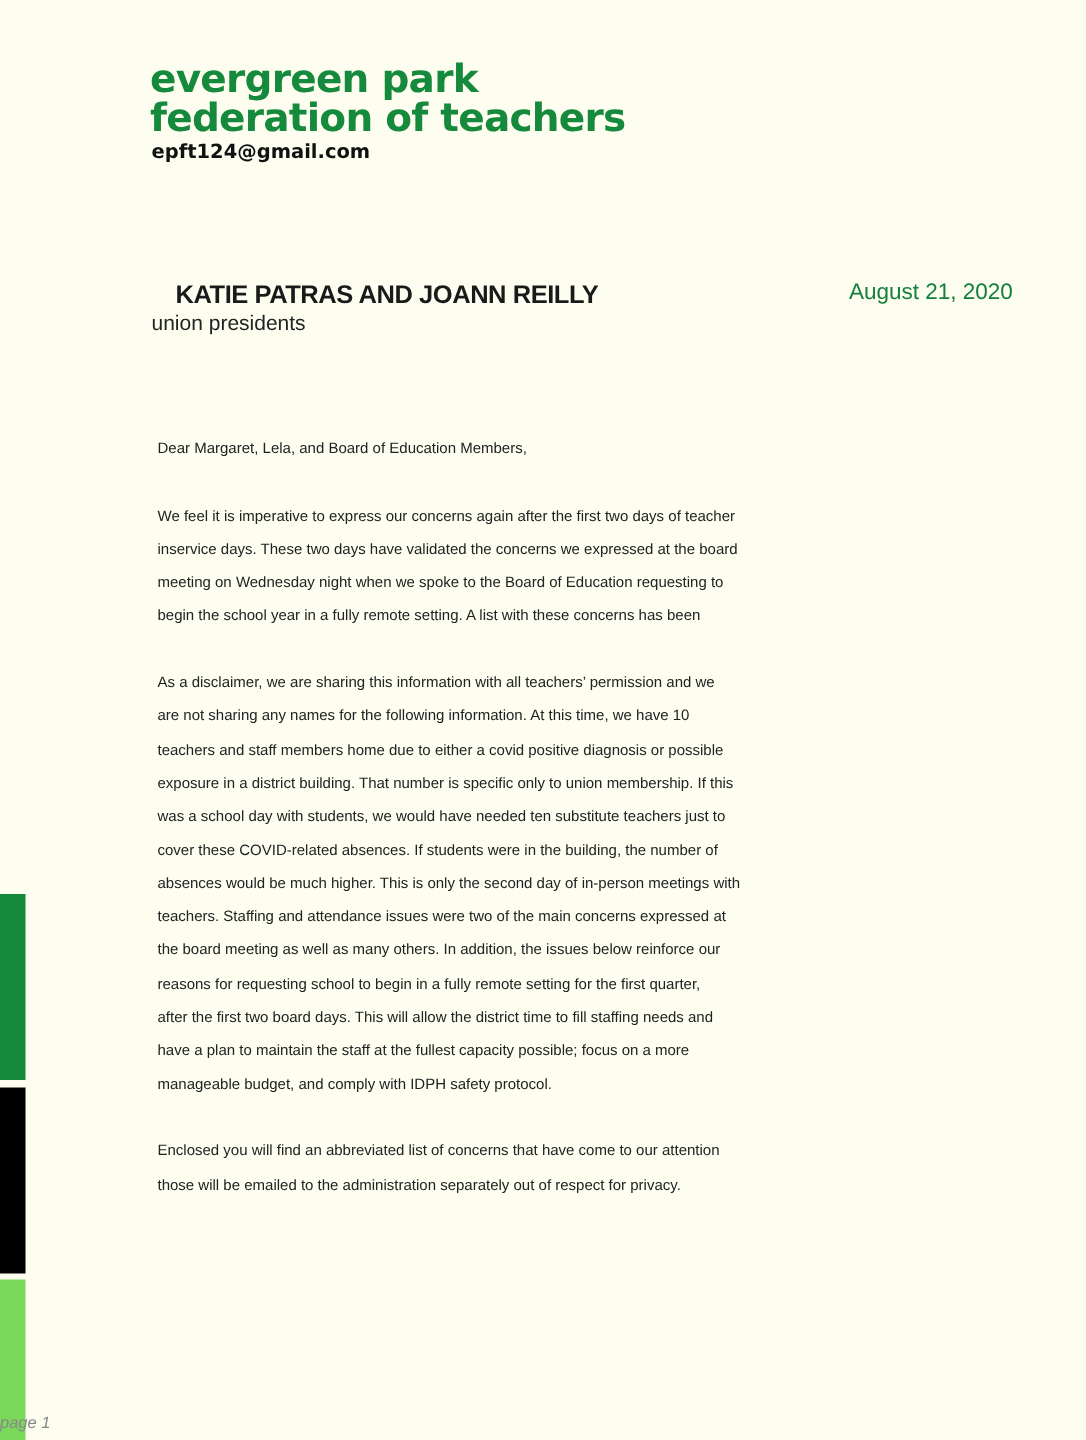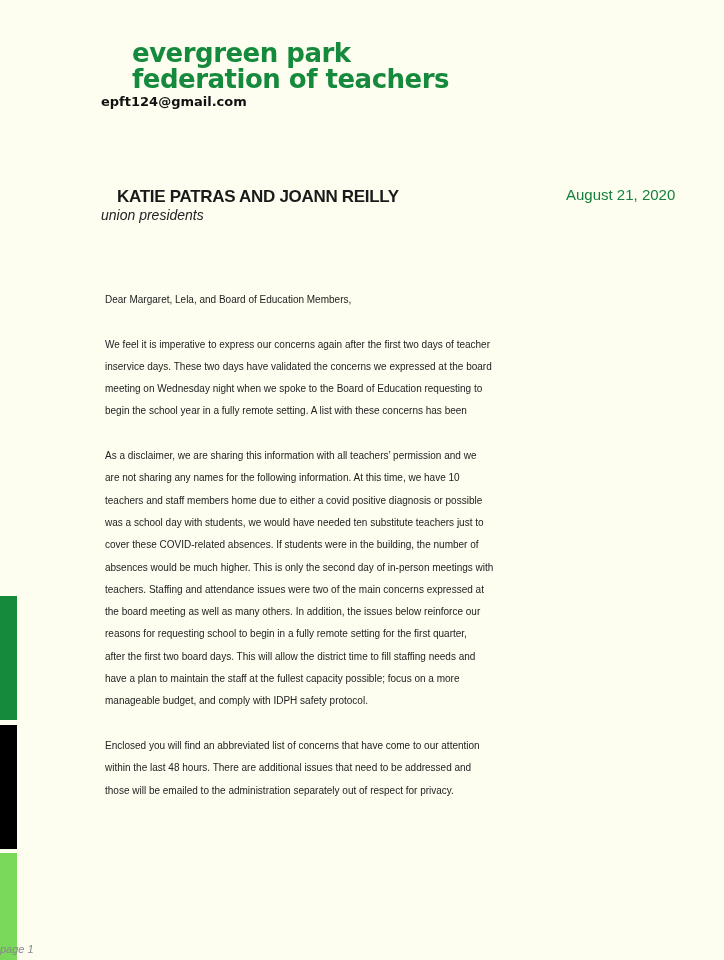--- a/index.html
+++ b/index.html
@@ -1,24 +1,24 @@
 <!DOCTYPE html>
 <html><head>
 <meta charset="utf-8">
 <style>
   html, body { margin:0; padding:0; }
   body { width:724px; height:960px; background:#fdfef0; position:relative; overflow:hidden;
          font-family:"Liberation Sans", sans-serif; color:#1e1e1e; }
   .org { position:absolute; left:100px; top:40px; color:#168a3c; font-family:"DejaVu Sans", sans-serif;
-         font-weight:bold; font-size:26px; line-height:26px; letter-spacing:-0.5px;margin-left:32px; }
+         font-weight:bold; font-size:26px; line-height:26px; letter-spacing:-0.5px; }
   .org div { white-space:nowrap; }
   .email { position:absolute; left:101px; top:94px; font-family:"DejaVu Sans", sans-serif; font-weight:bold;
            font-size:13px; color:#111; }
   .names { position:absolute; left:117px; top:187px; font-size:17px; font-weight:bold; color:#1a1a1a; letter-spacing:-0.3px; }
-  .role { position:absolute; left:101px; top:207px; font-size:14px; color:#222;font-style:italic; }
+  .role { position:absolute; left:101px; top:207px; font-size:14px; color:#222; }
   .date { position:absolute; left:566px; top:186px; font-size:15px; color:#15803d; }
   .body { position:absolute; left:105px; top:289px; width:600px; font-size:10px; line-height:22.3px; color:#222; }
   .body p { margin:0 0 22.3px 0; }
   .line { display:block; white-space:nowrap; }
   .bar { position:absolute; left:0; width:17px; }
   .bar1 { top:596px; height:124px; background:#168a3c; }
   .bar2 { top:725px; height:124px; background:#000; }
   .bar3 { top:853px; height:107px; background:#7ad85a; }
   .pagenum { position:absolute; left:0; width:616px; top:943px; text-align:left; font-size:11px; color:#888;font-style:italic; }
 </style>
@@ -40,33 +40,33 @@
   <p>
     <span class="line">We feel it is imperative to express our concerns again after the first two days of teacher</span>
     <span class="line">inservice days.  These two days have validated the concerns we expressed at the board</span>
     <span class="line">meeting on Wednesday night when we spoke to the Board of Education requesting to</span>
     <span class="line">begin the school year in a fully remote setting.  A list with these concerns has been</span>
   </p>
   <p>
     <span class="line">As a disclaimer, we are sharing this information with all teachers’ permission and we</span>
     <span class="line">are not sharing any names for the following information. At this time, we have 10</span>
     <span class="line">teachers and staff members home due to either a covid positive diagnosis or possible</span>
+    <span class="line">exposure in a district building. That number is specific only to union membership. If this</span>
     <span class="line">was a school day with students, we would have needed ten substitute teachers just to</span>
     <span class="line">cover these COVID-related absences. If students were in the building, the number of</span>
     <span class="line">absences would be much higher. This is only the second day of in-person meetings with</span>
     <span class="line">teachers. Staffing and attendance issues were two of the main concerns expressed at</span>
     <span class="line">the board meeting as well as many others.  In addition, the issues below reinforce our</span>
     <span class="line">reasons for requesting school to begin in a fully remote setting for the first quarter,</span>
     <span class="line">after the first two board days. This will allow the district time to fill staffing needs and</span>
     <span class="line">have a plan to maintain the staff at the fullest capacity possible; focus on a more</span>
     <span class="line">manageable budget, and comply with IDPH safety protocol.</span>
   </p>
   <p>
     <span class="line">Enclosed you will find an abbreviated list of concerns that have come to our attention</span>
-    <span class="line">within the last 48 hours. There are additional issues that need to be addressed and</span>
     <span class="line">those will be emailed to the administration separately out of respect for privacy.</span>
   </p>
 </div>
 
 <div class="bar bar1"></div>
 <div class="bar bar2"></div>
 <div class="bar bar3"></div>
 
 <div class="pagenum">page 1</div>
 

